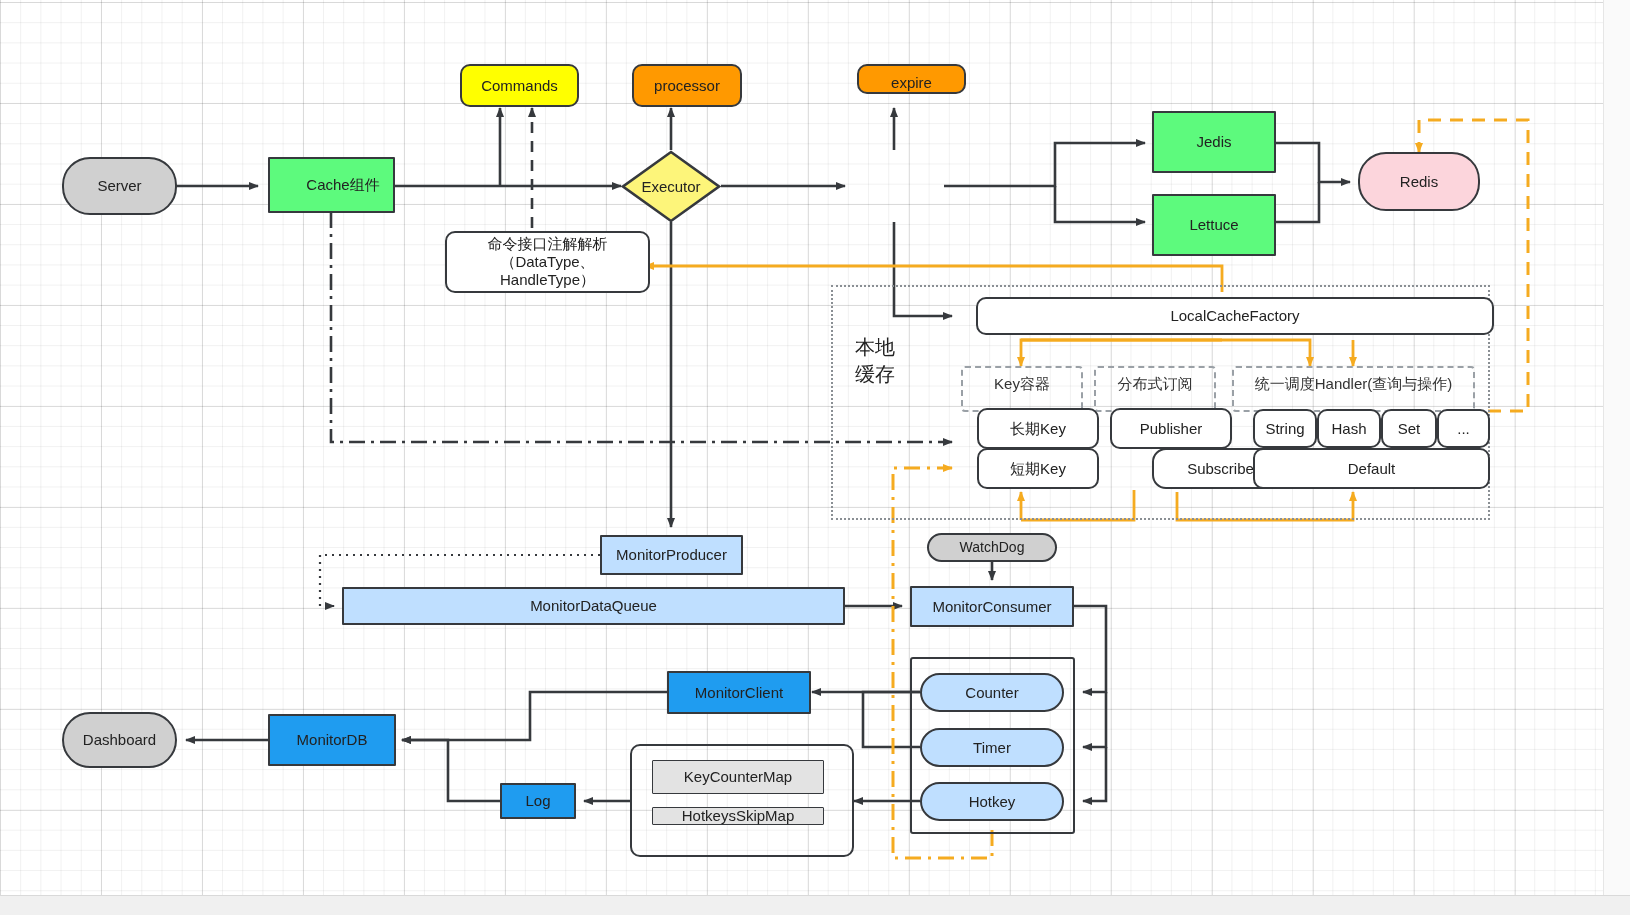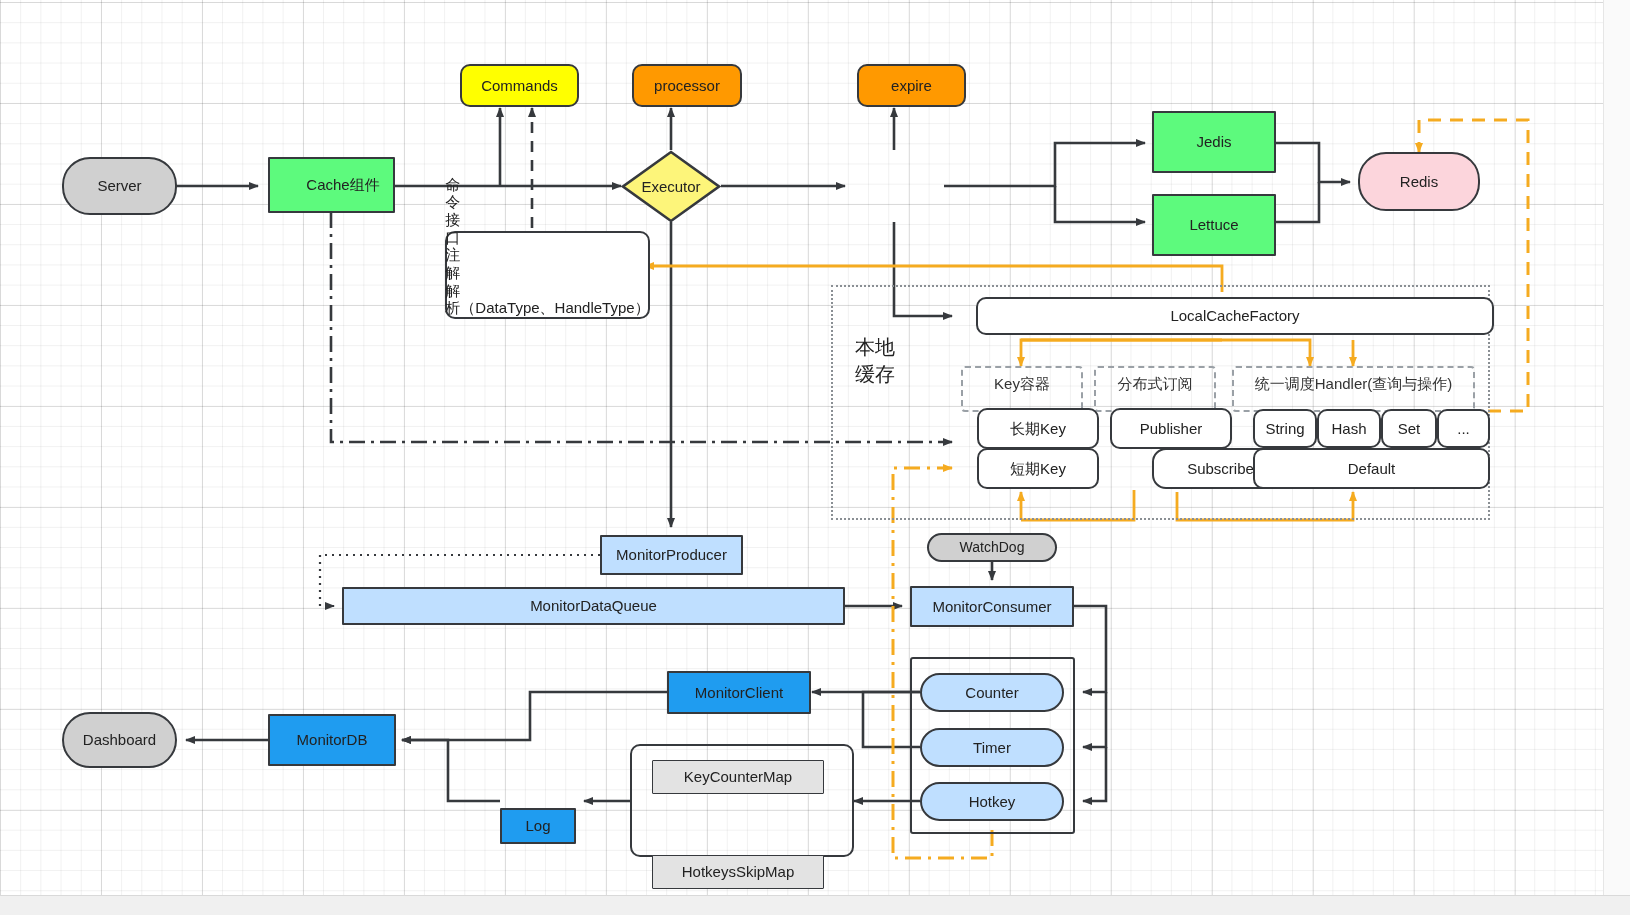--- a/index.html
+++ b/index.html
@@ -156,33 +156,33 @@
   </div>
 
   <div class="node round" style="left:444px;top:64px;width:119px;height:43px;background:#ffff00;">
     <span>Commands</span>
   </div>
 
   <div class="node round" style="left:616px;top:64px;width:110px;height:43px;background:#ff9900;">
     <span>processor</span>
   </div>
 
-  <div class="node round" style="left:841px;top:64px;width:109px;height:43px;background:#ff9900;">
+  <div class="node round" style="left:841px;top:64px;width:109px;height:30px;background:#ff9900;align-items:flex-end;">
     <span>expire</span>
   </div>
 
   <div class="node diamond" style="left:621px;top:150px;width:100px;height:73px;">
     <svg class="dshape" viewBox="0 0 100 73" preserveAspectRatio="none">
       <polygon points="50,2 98,36.5 50,71 2,36.5" fill="#fdf57a" stroke="#36393d" stroke-width="2.6"></polygon>
     </svg>
     <span class="dlabel">Executor</span>
   </div>
 
 
-  <div class="node round" style="left:429px;top:231px;width:205px;height:88px;background:#ffffff;align-items:flex-end;">
+  <div class="node round" style="left:429px;top:231px;width:205px;height:62px;background:#ffffff;flex-direction:column;">
     <span>命令接口注解解析</span>
     <span>（DataType、</span>
     <span>HandleType）</span>
   </div>
 
   <div class="node rect" style="left:1152px;top:111px;width:124px;height:62px;background:#5dfa7d;">
     <span>Jedis</span>
   </div>
 
   <div class="node rect" style="left:1152px;top:194px;width:124px;height:62px;background:#5dfa7d;">
@@ -258,26 +258,26 @@
   </div>
 
   <div class="node rect" style="left:667px;top:671px;width:144px;height:43px;background:#1f9cf0;">
     <span>MonitorClient</span>
   </div>
 
   <div class="node pill" style="left:62px;top:712px;width:115px;height:56px;background:#d0d0d0;">
     <span>Dashboard</span>
   </div>
 
-  <div class="node rect" style="left:500px;top:783px;width:76px;height:36px;background:#1f9cf0;margin-top:25px;">
+  <div class="node rect" style="left:500px;top:783px;width:76px;height:36px;background:#1f9cf0;">
     <span>Log</span>
   </div>
 
   <div class="node rect" style="left:652px;top:760px;width:172px;height:34px;background:#e3e3e3;border-width:1.6px;">
     <span>KeyCounterMap</span>
   </div>
-  <div class="node rect" style="left:652px;top:807px;width:172px;height:34px;background:#e3e3e3;border-width:1.6px;margin-top:48px;">
+  <div class="node rect" style="left:652px;top:807px;width:172px;height:18px;background:#e3e3e3;border-width:1.6px;">
     <span>HotkeysSkipMap</span>
   </div>
 
   <div class="right-strip"></div>
   <div class="bottom-strip"></div>
 </div>
 
 </body></html>

